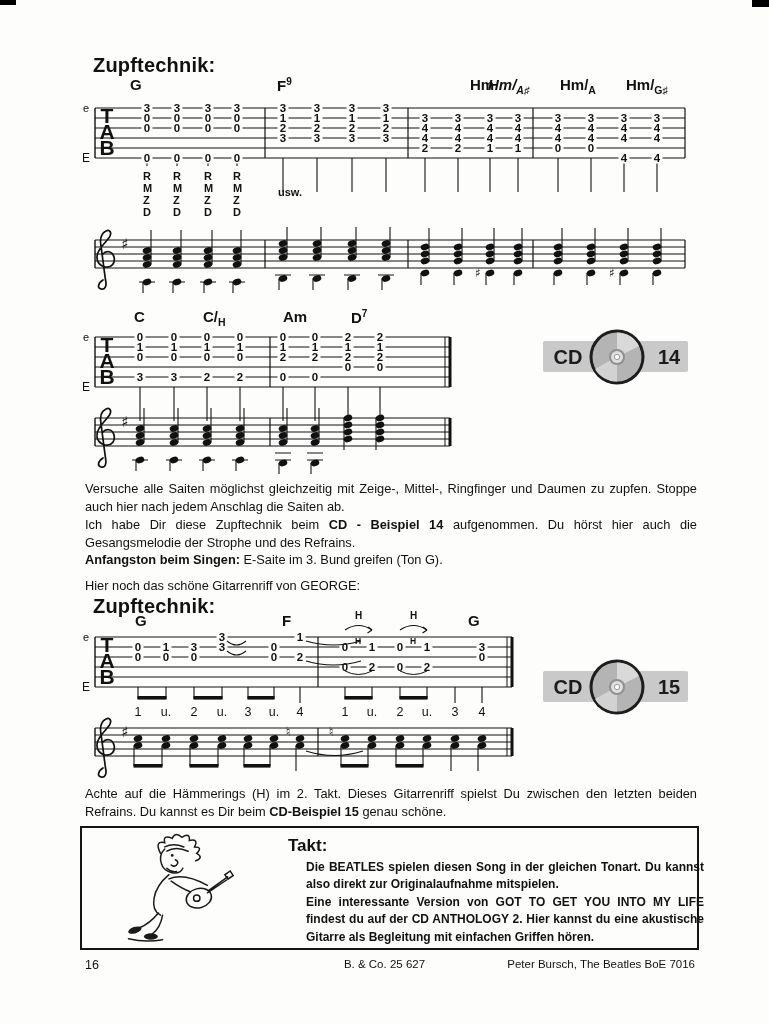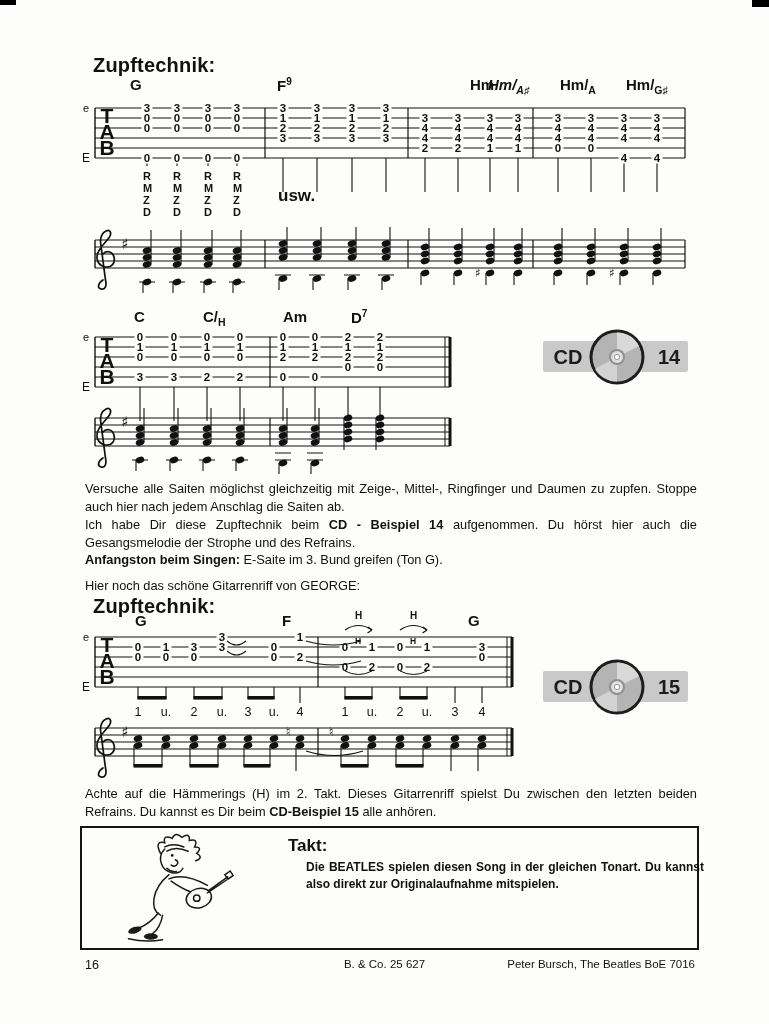--- a/index.html
+++ b/index.html
@@ -7,21 +7,21 @@
         font-family:"Liberation Sans","DejaVu Sans",sans-serif;color:#111;}
   .abs{position:absolute;}
   .para{position:absolute;left:85px;width:612px;font-size:12.8px;line-height:1.38;text-align:justify;}
   .h1{position:absolute;font-weight:bold;font-size:20px;letter-spacing:.2px;}
   .chord{position:absolute;font-weight:bold;font-size:15px;white-space:nowrap;}
   .chord sup{font-size:10px;}
   .chord .sub{font-size:10.5px;position:relative;top:4px;}
   .chordrow{position:absolute;left:0;top:0;width:769px;height:0;}
   svg.music{position:absolute;overflow:visible;}
   .finger{position:absolute;font-size:11px;font-weight:bold;}
-  .usw{position:absolute;font-size:17px;font-weight:bold;}
+  .usw{position:absolute;font-size:11px;font-weight:bold;}
   .cdbadge{position:absolute;width:167px;height:62px;}
   .tipp{position:absolute;left:80px;top:826px;width:615px;height:120px;border:2px solid #151515;background:#fdfdfc;}
   .tipp-head{position:absolute;left:206px;top:8px;font-size:17px;font-weight:bold;}
   .tipp-body{position:absolute;left:206px;top:31px;width:398px;font-size:12px;font-weight:bold;line-height:1.45;text-align:justify;margin-left:18px;}
   .footer{position:absolute;top:958px;font-size:11.5px;}
   .mark{position:absolute;background:#000;}
   b{font-weight:bold;}
 </style>
 </head>
 <body>
@@ -718,21 +718,21 @@
         <path d="M74,6.5 A24.5,24.5 0 0 1 96,20 L80,28 A7,7 0 0 0 74,24 Z" fill="#d9d9d9"></path>
         <path d="M74,55.5 A24.5,24.5 0 0 1 52,43 L68,34 A7,7 0 0 0 74,38 Z" fill="#d2d2d2"></path>
         <circle cx="74" cy="31" r="8" fill="#8f8f8f"></circle>
         <circle cx="74" cy="31" r="6" fill="#dedede"></circle>
         <circle cx="74" cy="31" r="2.6" fill="#ffffff" stroke="#999999"></circle>
       </g>
       <text x="126" y="38" font-size="20" font-weight="bold" fill="#1c1c1c" text-anchor="middle" id="cd15num">15</text>
     </svg>
   </div>
 
-  <div class="para" style="top:785px" id="p-achte"><span>Achte auf die Hämmerings (H) im 2. Takt. Dieses Gitarrenriff spielst Du zwischen den letzten beiden Refrains. Du kannst es Dir beim </span><b>CD-Beispiel 15</b><span> alle anhören.</span></div>
+  <div class="para" style="top:785px" id="p-achte"><span>Achte auf die Hämmerings (H) im 2. Takt. Dieses Gitarrenriff spielst Du zwischen den letzten beiden Refrains. Du kannst es Dir beim </span><b>CD-Beispiel 15</b><span> genau schöne.</span></div>
 
   <div class="tipp">
     <svg width="170" height="112" viewBox="0 0 150 105" style="position:absolute;left:18px;top:4px">
       <g fill="none" stroke="#1a1a1a" stroke-width="1.4" stroke-linecap="round">
         <path d="M52,20 Q46,8 56,10 Q54,2 63,6 Q66,-1 72,5 Q80,0 79,8 Q88,6 84,14 Q92,14 86,20 Q93,24 85,27"></path>
         <path d="M56,14 Q64,10 74,14 M58,18 Q66,13 78,18"></path>
         <path d="M56,16 Q50,22 53,30 Q55,36 62,38 Q70,40 73,34"></path>
         <path d="M66,26 q4,2 1,5 q-3,2 -5,0"></path>
         <path d="M58,34 q4,4 9,3"></path>
         <path d="M60,40 Q48,50 46,62 Q44,74 52,78"></path>
@@ -747,20 +747,21 @@
       </g>
       <g fill="#1a1a1a">
         <ellipse cx="28" cy="92" rx="6.5" ry="3" transform="rotate(-18 28 92)"></ellipse>
         <ellipse cx="43" cy="98" rx="6.5" ry="3"></ellipse>
         <circle cx="63" cy="22" r="1.3"></circle>
       </g>
     </svg>
     <div class="tipp-head">Takt:</div>
     <div class="tipp-body" id="tippbody">
         <div>Die BEATLES spielen diesen Song in der gleichen Tonart. Du kannst also direkt zur Originalaufnahme mitspielen.</div>
+        <div>Eine interessante Version von GOT TO GET YOU INTO MY LIFE findest du auf der CD ANTHOLOGY 2. Hier kannst du eine akustische Gitarre als Begleitung mit einfachen Griffen hören.</div>
       </div>
   </div>
 
   <div class="footer" style="left:85px;font-size:12.5px">16</div>
   <div class="footer" style="left:0;width:769px;text-align:center">B. &amp; Co. 25 627</div>
   <div class="footer" style="right:74px">Peter Bursch, The Beatles BoE 7016</div>
 
 </div>
 
 </body></html>

